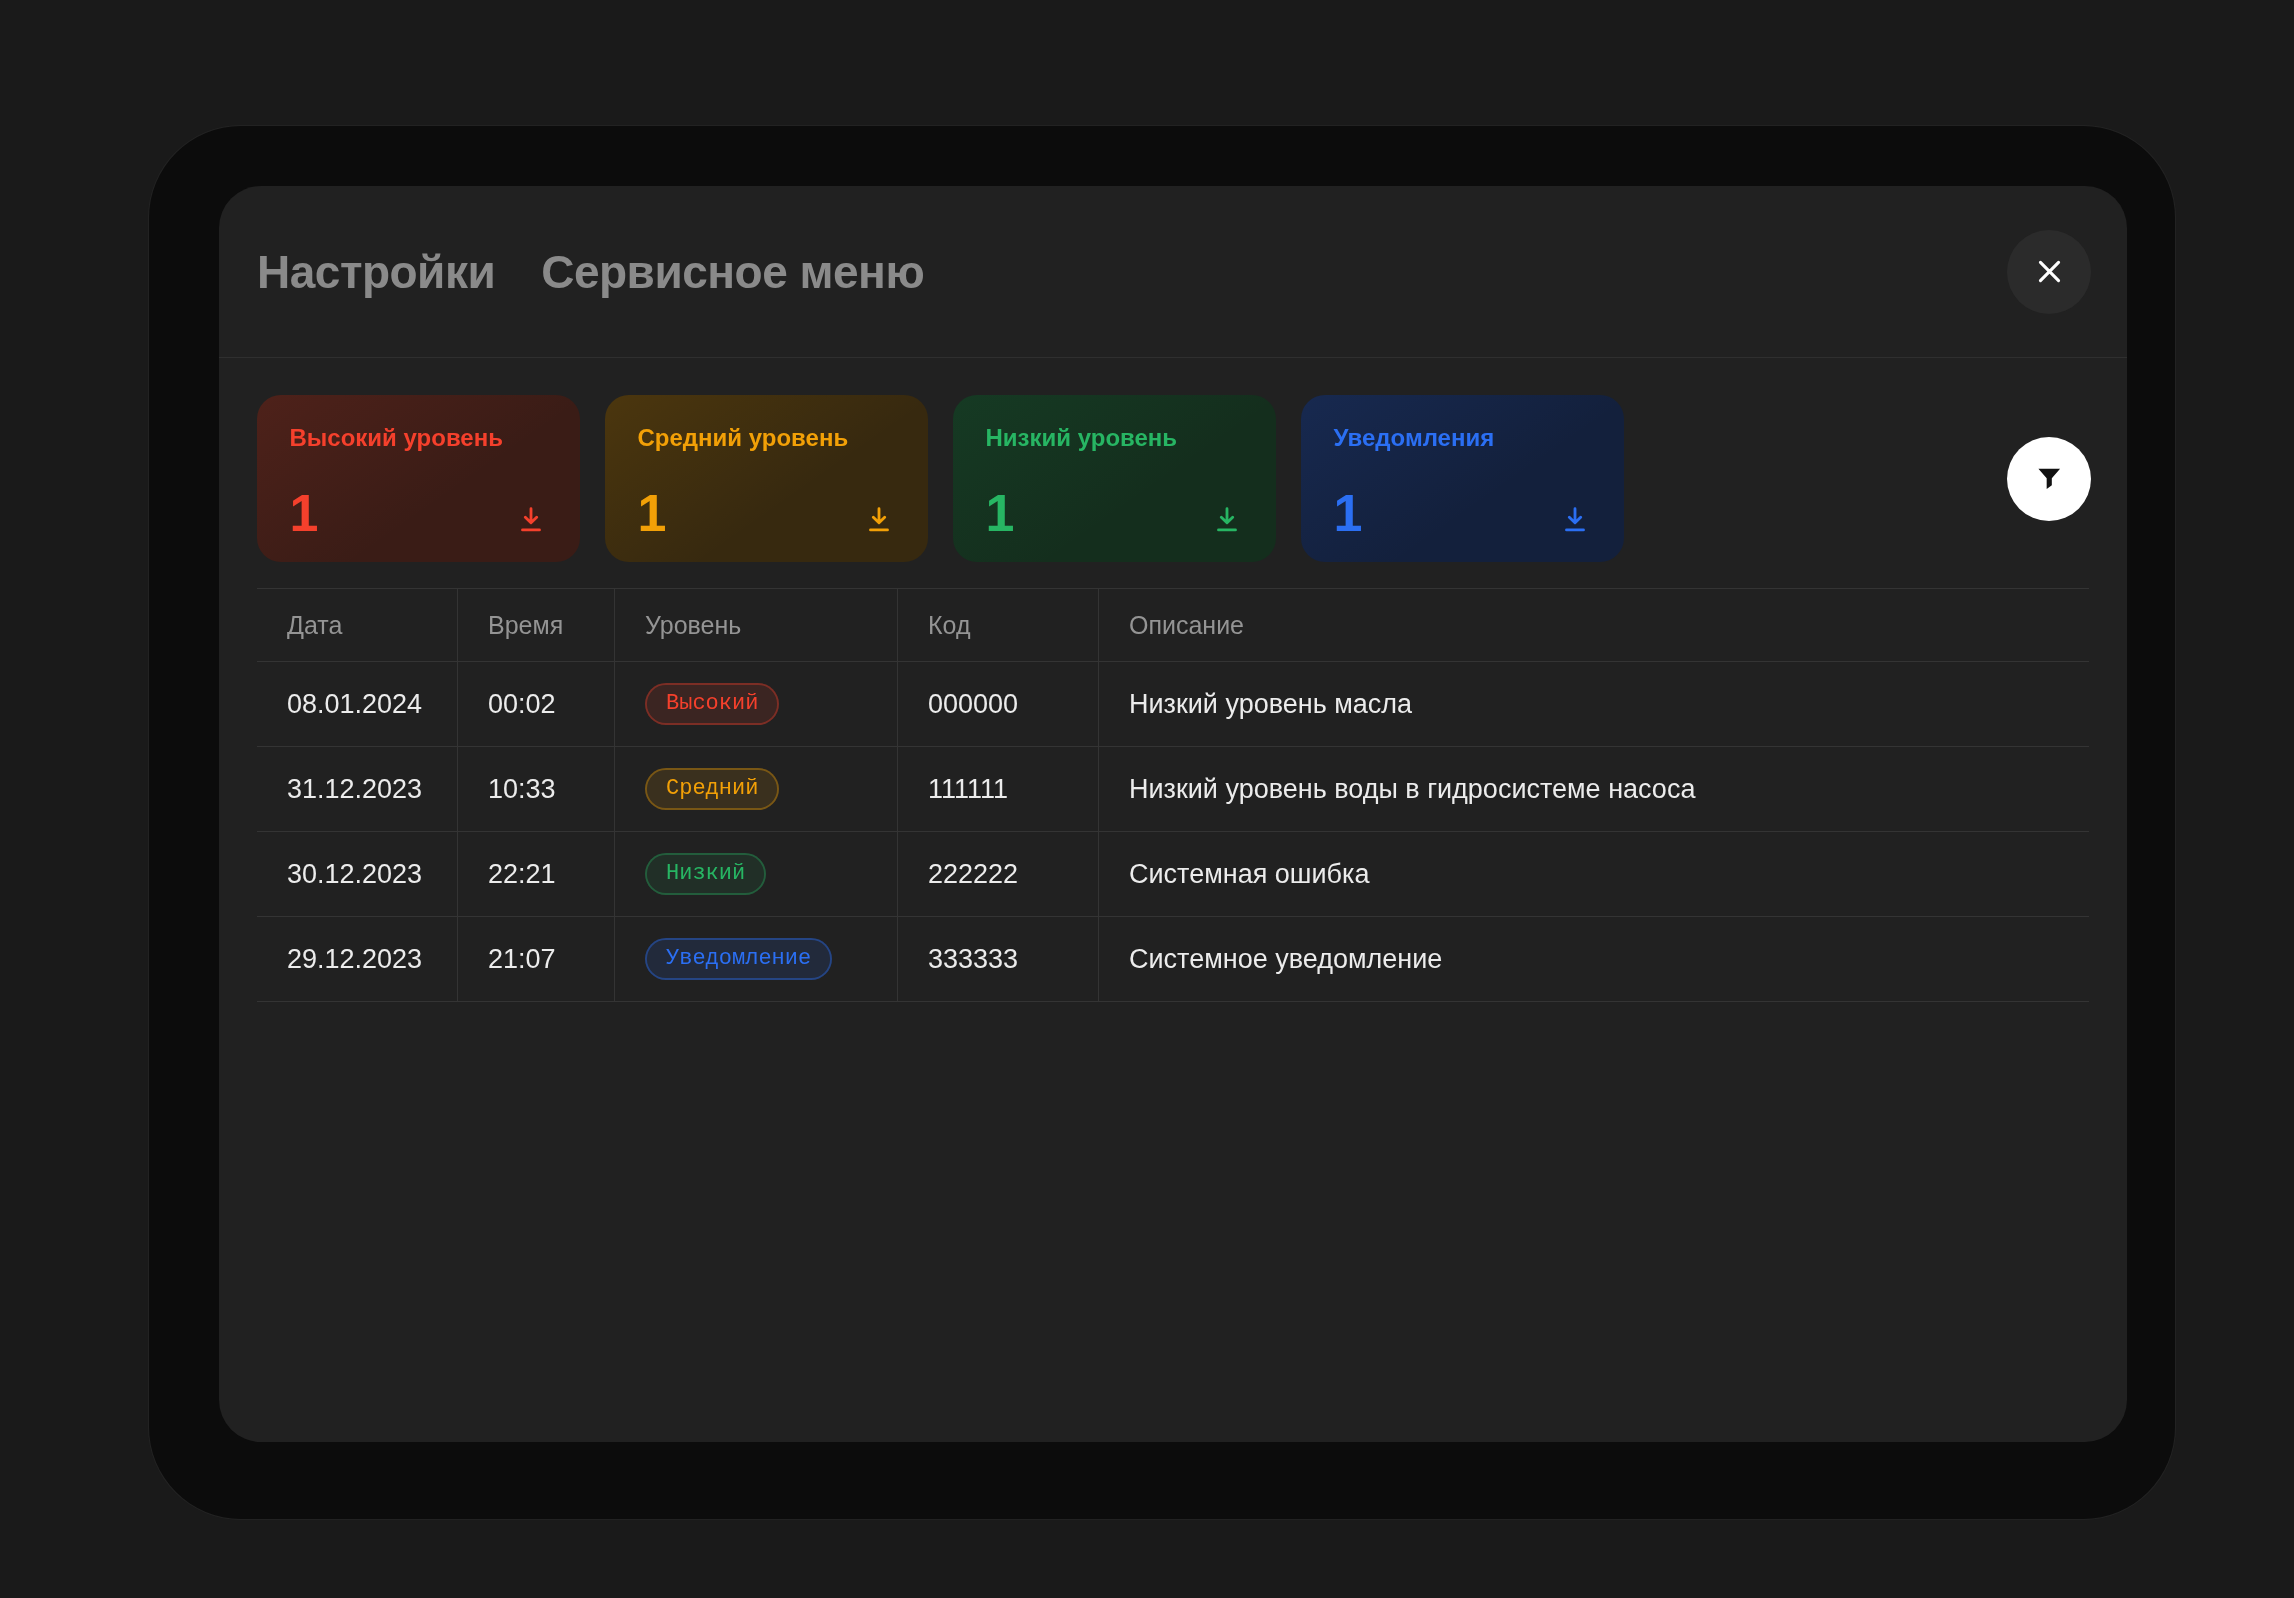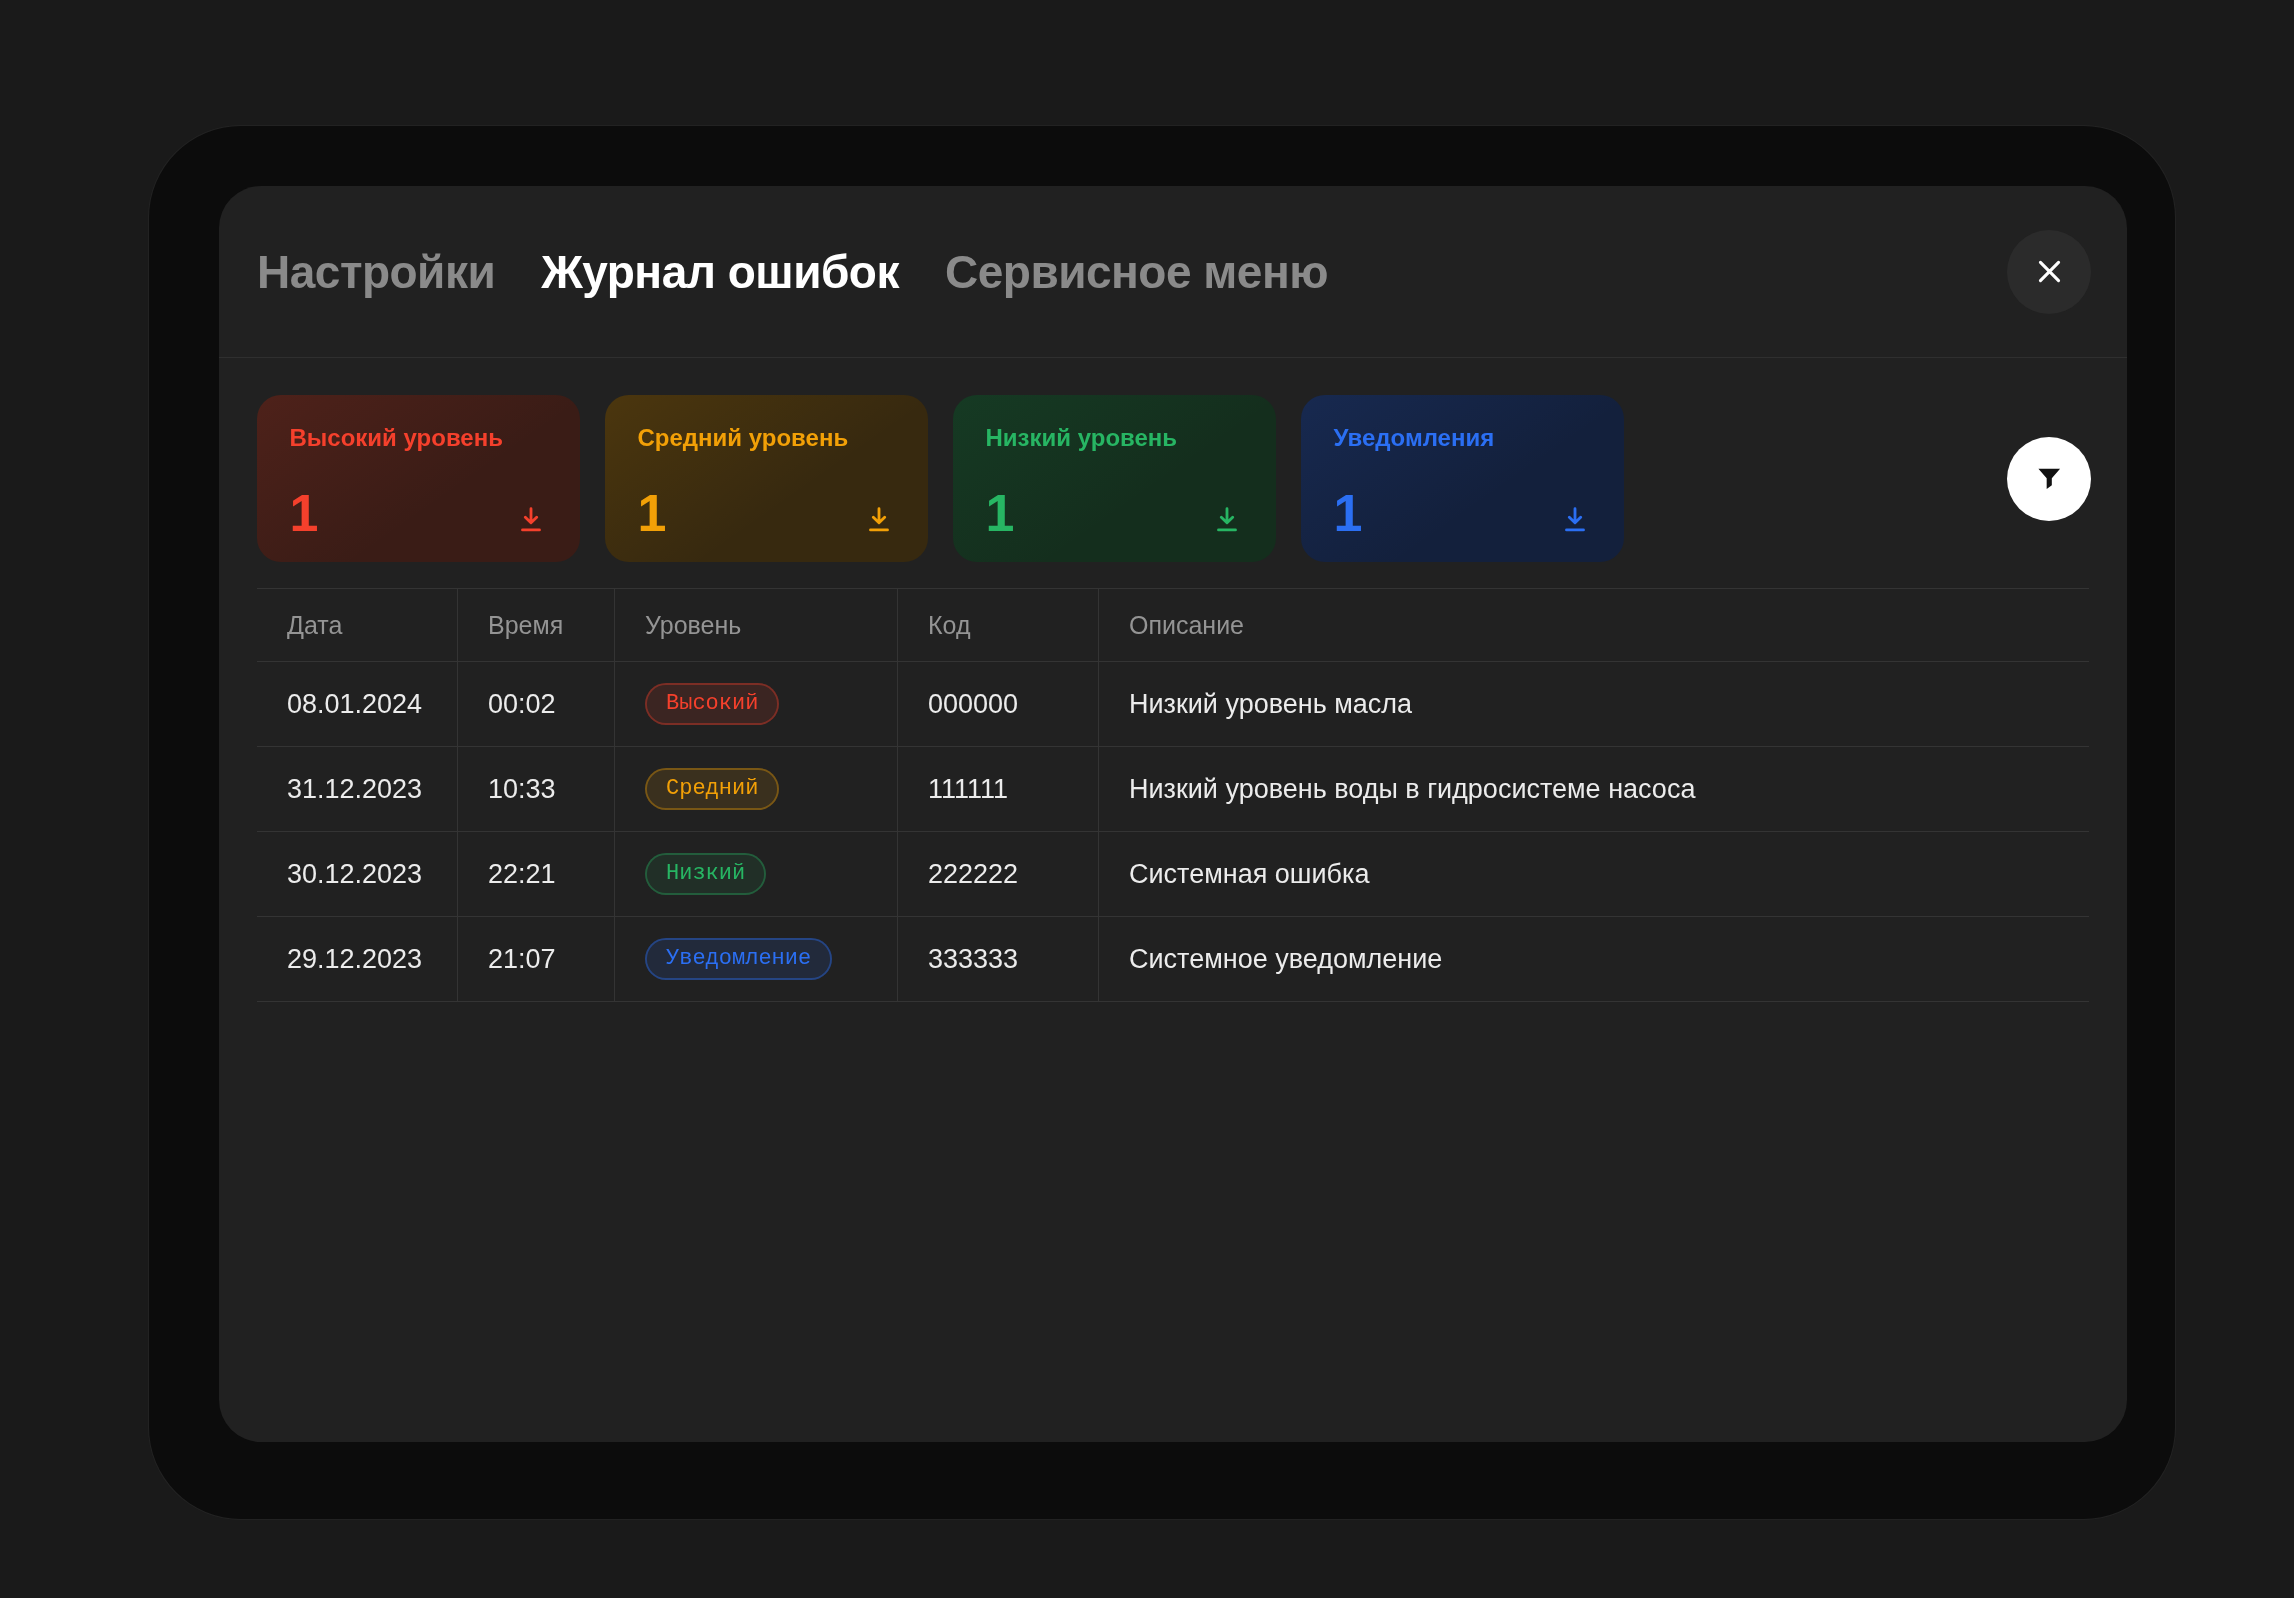--- a/index.html
+++ b/index.html
@@ -156,21 +156,20 @@
   .pill[data-level="notice"] { color: var(--accent_blue, #2b6ff3); background: rgba(43,111,243,0.12); box-shadow: inset 0 0 0 1.9px rgba(43,111,243,0.40); }
 </style>
 </head>
 <body>
 
 <div class="device-frame">
   <div class="panel">
 
     <div class="tabbar">
       <div class="tab">Настройки</div>
-      <div class="tab active">Журнал ошибок</div>
       <div class="tab">Сервисное меню</div>
 
       <div class="close-btn">
         <span style="display:flex;">
           <svg viewBox="0 0 24 24" fill="none" stroke-width="2.4" stroke-linecap="round">
             <path d="M5 5l14 14M19 5L5 19"></path>
           </svg>
         </span>
       </div>
     </div>

